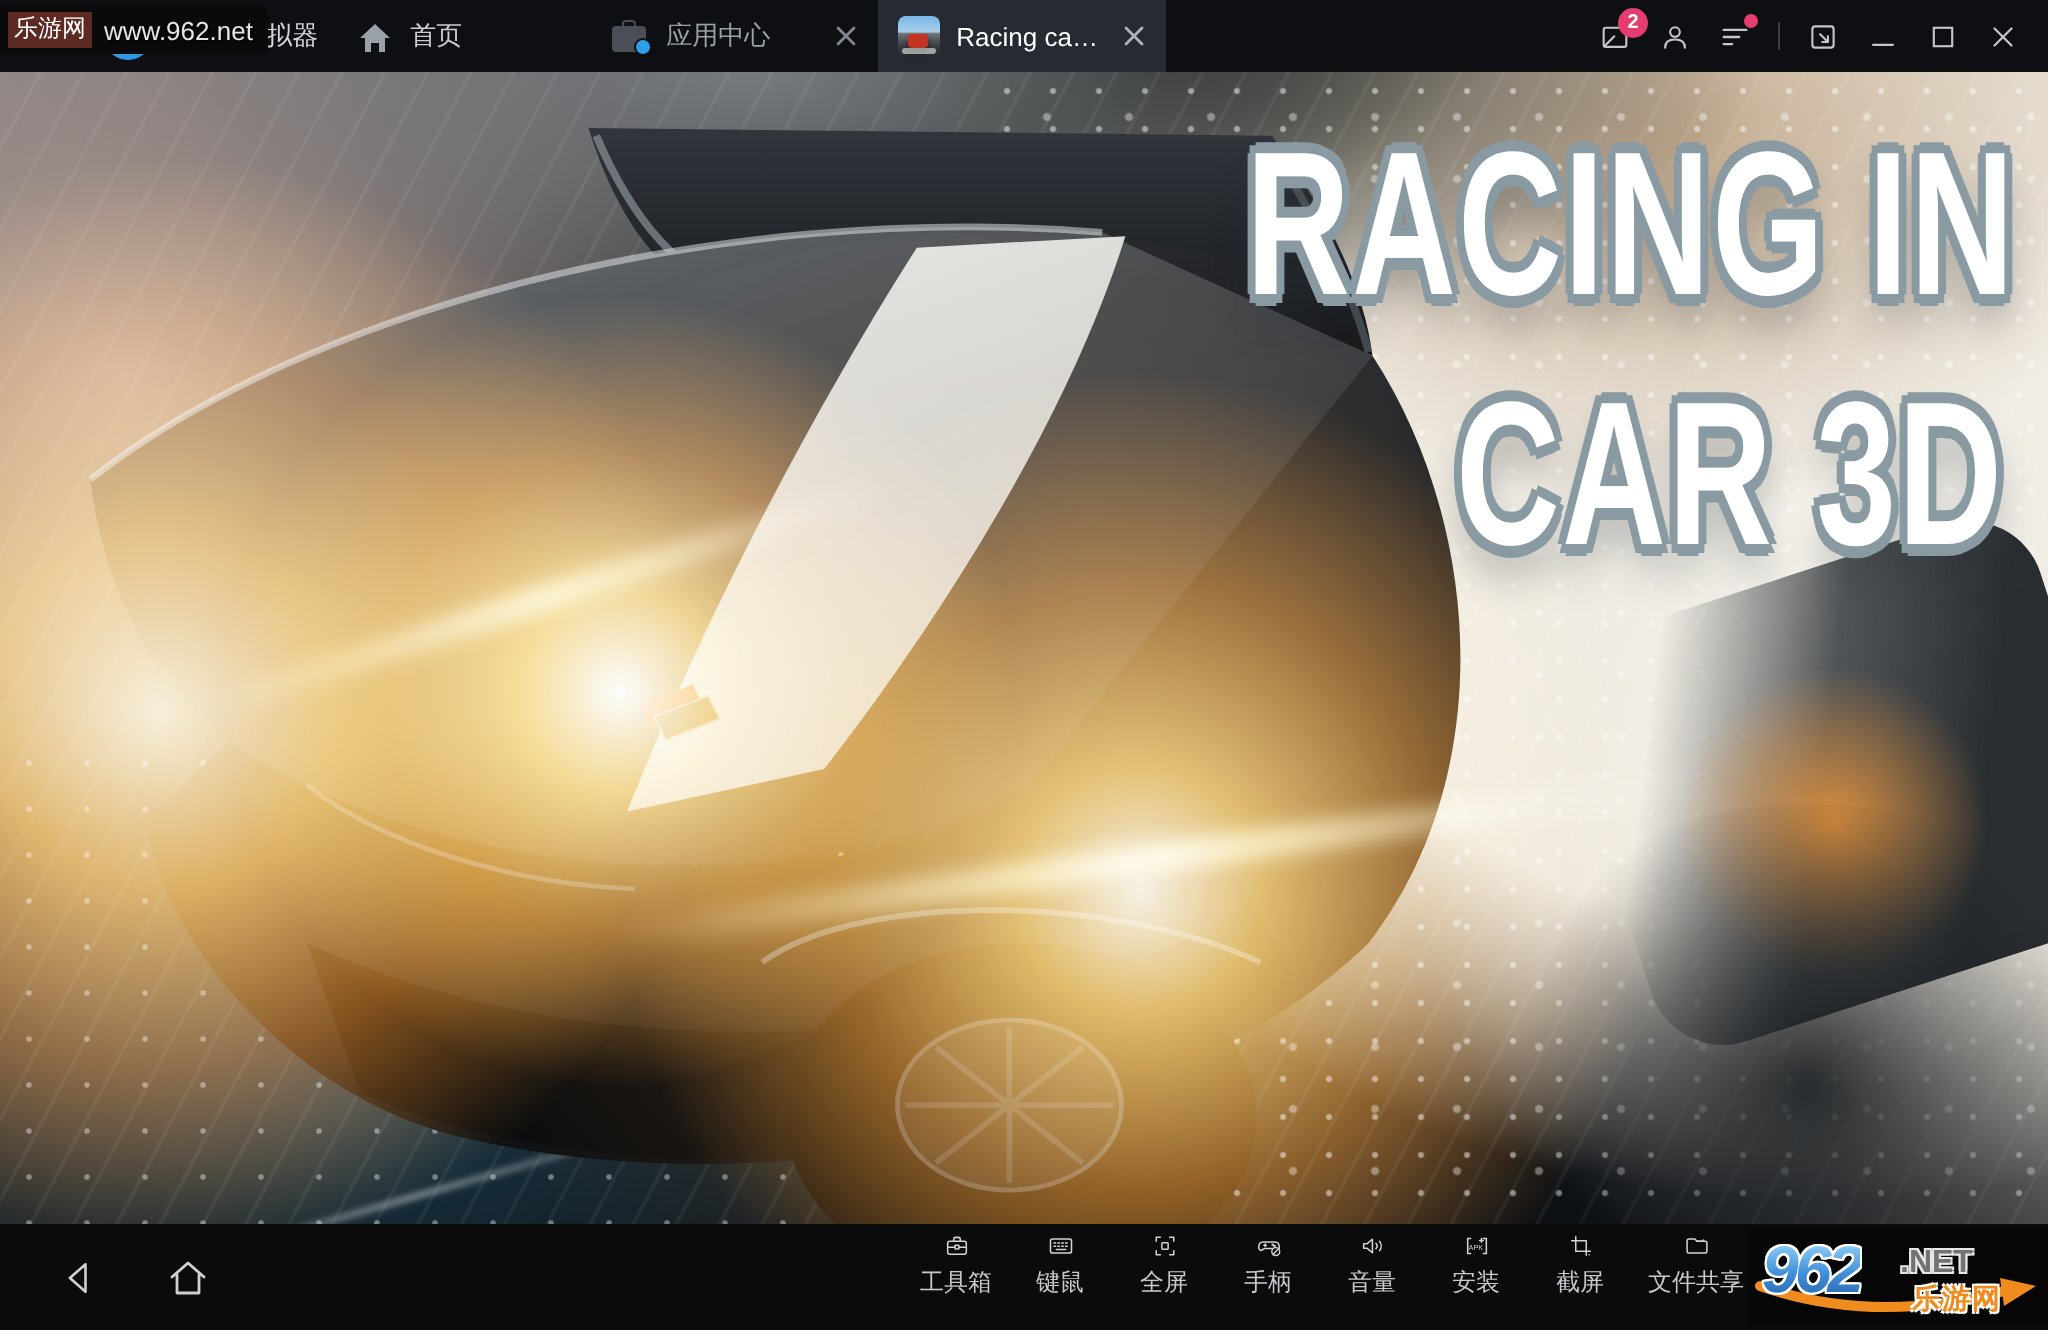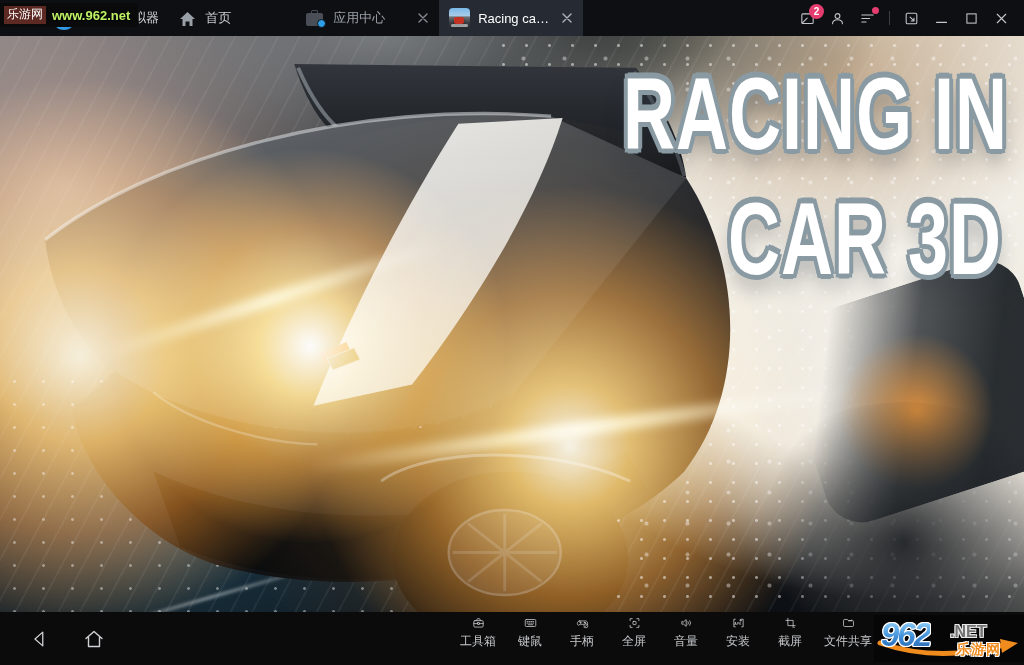--- a/index.html
+++ b/index.html
@@ -82,21 +82,21 @@
   .nav-home{left:72px;}
   .tb-items{position:absolute;left:452px;top:0;height:53px;display:flex;}
   .tb-item{width:52px;height:38px;display:flex;flex-direction:column;align-items:center;justify-content:center;gap:3px;cursor:pointer;padding-top:4px;}
   .tb-item.wide{width:64px;justify-content:center;}
   .tb-item .lbl{font-size:12px;color:#c7c9cc;white-space:nowrap;}
   .tb-icon{width:23px;height:23px;display:block;}
 
   
   .wm-top{position:absolute;left:0;top:3px;height:24px;background:#0a0a0a;border-radius:0 4px 4px 0;display:flex;align-items:center;gap:6px;padding:0 8px 0 4px;z-index:60;}
   .wm-top .site{background:#5c2a22;color:#fff;font-size:12px;padding:1px 3px;line-height:1.3;}
-  .wm-top .url{color:#bef264;font-weight:bold;font-size:13px;text-shadow:1px 1px 1px #000;}
+  .wm-top .url{color:#e5e5e5;font-weight:normal;font-size:13px;text-shadow:1px 1px 1px #000;}
   .wm-bottom{position:absolute;right:0;bottom:3px;width:150px;height:47px;background:#060606;z-index:60;overflow:hidden;}
   .wm-bottom .swoosh{position:absolute;left:2px;top:22px;width:146px;height:24px;}
   .wm-num{position:absolute;left:7px;top:1px;font-size:33px;font-weight:bold;font-style:italic;letter-spacing:-2px;
     background:linear-gradient(#8ecdf8 15%,#3f8fd8 55%,#2a66b0 90%);-webkit-background-clip:text;background-clip:text;color:transparent;
     text-shadow:none;filter:drop-shadow(1px 0 0 #fff) drop-shadow(-1px 0 0 #fff) drop-shadow(0 1px 0 #fff) drop-shadow(0 -1px 0 #fff);}
   .wm-tld{position:absolute;left:76px;top:8px;font-size:16px;font-weight:bold;color:#737373;text-shadow:-1px -1px 0 #e8e8e8,1px -1px 0 #e8e8e8,-1px 1px 0 #e8e8e8,1px 1px 0 #e8e8e8;}
   .wm-site{position:absolute;left:82px;top:26px;font-size:14px;font-weight:bold;color:#f08c1e;letter-spacing:1px;text-shadow:-1px -1px 0 #fff,1px -1px 0 #fff,-1px 1px 0 #fff,1px 1px 0 #fff;}
 </style>
 </head>
 <body>
@@ -275,38 +275,38 @@
             <g fill="none" stroke="#d2d4d6" stroke-width="1.3" stroke-linecap="round">
               <rect x="3" y="6" width="18" height="12" rx="1.8"></rect>
               <path d="M6 9.5 H7.4 M9.3 9.5 H10.7 M12.6 9.5 H14 M15.9 9.5 H17.3 M6 12.2 H7.4 M9.3 12.2 H10.7 M12.6 12.2 H14 M15.9 12.2 H17.3 M8 15 H16"></path>
             </g>
           </svg>
         <span class="lbl">键鼠</span>
       </div>
       <div class="tb-item">
         <svg class="tb-icon" viewBox="0 0 24 24">
             <g fill="none" stroke="#d2d4d6" stroke-width="1.3" stroke-linecap="round" stroke-linejoin="round">
+              <path d="M4.5 8 V4.5 H8 M16 4.5 H19.5 V8 M19.5 16 V19.5 H16 M8 19.5 H4.5 V16"></path>
+              <rect x="9.3" y="9.3" width="5.4" height="5.4" rx="0.8"></rect>
+            </g>
+          </svg>
+        <span class="lbl">全屏</span>
+      </div>
+      <div class="tb-item">
+        <svg class="tb-icon" viewBox="0 0 24 24">
+            <g fill="none" stroke="#d2d4d6" stroke-width="1.3" stroke-linecap="round" stroke-linejoin="round">
               <path d="M7 8.5 H17 C19.5 8.5 20.8 10.6 20.8 13 C20.8 15 19.6 16.2 18.2 15.6 L16 14.2 H8 L5.8 15.6 C4.4 16.2 3.2 15 3.2 13 C3.2 10.6 4.5 8.5 7 8.5 Z"></path>
               <path d="M7.6 11.3 H9.8 M8.7 10.2 V12.4"></path>
               <circle cx="15.2" cy="10.9" r="0.5"></circle>
               <circle cx="16.8" cy="12.1" r="0.5"></circle>
             </g>
             <circle cx="17.8" cy="16.8" r="3.4" fill="#0b0b0c" stroke="#d2d4d6" stroke-width="1.2"></circle>
             <path d="M15.4 19.2 L20.2 14.4" stroke="#d2d4d6" stroke-width="1.2" stroke-linecap="round"></path>
           </svg>
         <span class="lbl">手柄</span>
-      </div>
-      <div class="tb-item">
-        <svg class="tb-icon" viewBox="0 0 24 24">
-            <g fill="none" stroke="#d2d4d6" stroke-width="1.3" stroke-linecap="round" stroke-linejoin="round">
-              <path d="M4.5 8 V4.5 H8 M16 4.5 H19.5 V8 M19.5 16 V19.5 H16 M8 19.5 H4.5 V16"></path>
-              <rect x="9.3" y="9.3" width="5.4" height="5.4" rx="0.8"></rect>
-            </g>
-          </svg>
-        <span class="lbl">全屏</span>
       </div>
       <div class="tb-item">
         <svg class="tb-icon" viewBox="0 0 24 24">
             <g fill="none" stroke="#d2d4d6" stroke-width="1.3" stroke-linecap="round" stroke-linejoin="round">
               <path d="M4 10 V14 H7 L11.5 17.8 V6.2 L7 10 Z"></path>
               <path d="M14.5 9.6 A3.6 3.6 0 0 1 14.5 14.4 M17.6 8 A6.3 6.3 0 0 1 17.6 16"></path>
             </g>
           </svg>
         <span class="lbl">音量</span>
       </div>

